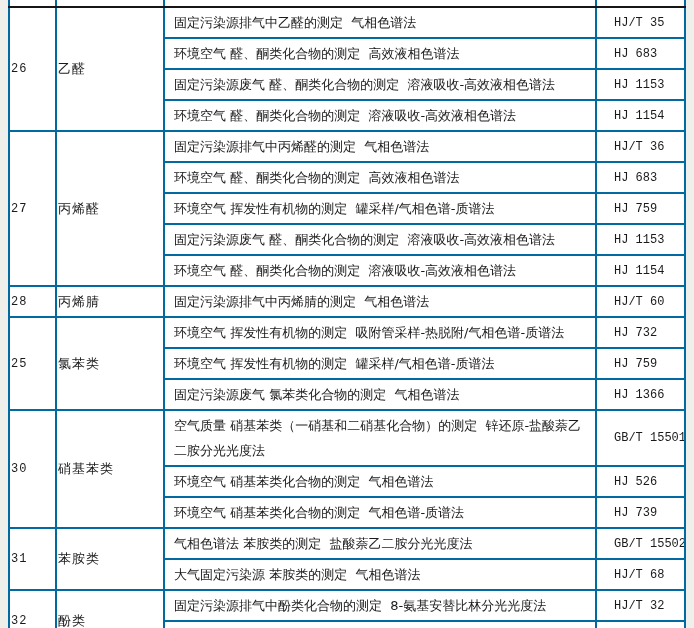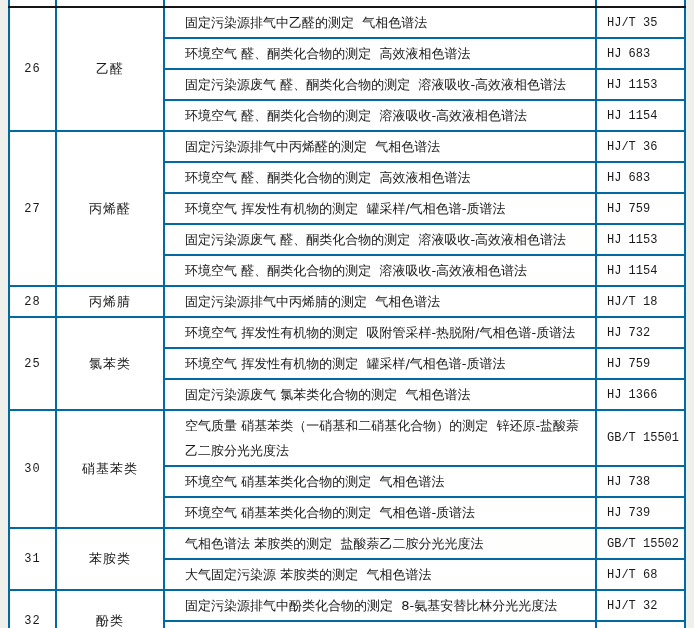--- a/index.html
+++ b/index.html
@@ -48,40 +48,40 @@
     height: 6px;
     padding: 0;
   }
   tr.group-start td {
     border-top: 2px solid #161616;
   }
   tr.sub-row { height: 28px; }
   tr.tall-row { height: 56px; }
 
   td.no-cell {
-    text-align: center;
+    text-align: left;
     font-family: "Liberation Mono", "DejaVu Sans Mono", monospace;
     font-size: 12px;
     letter-spacing: 1px;
   }
   td.sub-cell {
-    text-align: center;
+    text-align: left;
     font-size: 13px;
     letter-spacing: 1px;
   }
   td.met-cell {
     font-size: 13px;
-    padding: 2px 6px 2px 20px;
+    padding: 2px 6px 2px 9px;
     white-space: pre-wrap;
     line-height: 25px;
   }
   td.code-cell {
     font-family: "Liberation Mono", "DejaVu Sans Mono", monospace;
     font-size: 12px;
-    padding-left: 10px;
+    padding-left: 17px;
     white-space: pre;
   }
 </style>
 </head>
 <body>
 
 <div class="page">
   <table class="std-table">
     <colgroup>
       <col class="c-no">
@@ -137,21 +137,21 @@
       </tr>
       <tr class="sub-row">
         <td class="met-cell">环境空气 醛、酮类化合物的测定  溶液吸收-高效液相色谱法</td>
         <td class="code-cell">HJ 1154</td>
       </tr>
 
       <tr class="sub-row group-start">
         <td class="no-cell">28</td>
         <td class="sub-cell">丙烯腈</td>
         <td class="met-cell">固定污染源排气中丙烯腈的测定  气相色谱法</td>
-        <td class="code-cell">HJ/T 18</td>
+        <td class="code-cell">HJ/T 60</td>
       </tr>
 
       <tr class="sub-row group-start">
         <td class="no-cell" rowspan="3">25</td>
         <td class="sub-cell" rowspan="3">氯苯类</td>
         <td class="met-cell">环境空气 挥发性有机物的测定  吸附管采样-热脱附/气相色谱-质谱法</td>
         <td class="code-cell">HJ 732</td>
       </tr>
       <tr class="sub-row">
         <td class="met-cell">环境空气 挥发性有机物的测定  罐采样/气相色谱-质谱法</td>
@@ -163,21 +163,21 @@
       </tr>
 
       <tr class="tall-row group-start">
         <td class="no-cell" rowspan="3">30</td>
         <td class="sub-cell" rowspan="3">硝基苯类</td>
         <td class="met-cell">空气质量 硝基苯类（一硝基和二硝基化合物）的测定  锌还原-盐酸萘乙二胺分光光度法</td>
         <td class="code-cell">GB/T 15501</td>
       </tr>
       <tr class="sub-row">
         <td class="met-cell">环境空气 硝基苯类化合物的测定  气相色谱法</td>
-        <td class="code-cell">HJ 738</td>
+        <td class="code-cell">HJ 526</td>
       </tr>
       <tr class="sub-row">
         <td class="met-cell">环境空气 硝基苯类化合物的测定  气相色谱-质谱法</td>
         <td class="code-cell">HJ 739</td>
       </tr>
 
       <tr class="sub-row group-start">
         <td class="no-cell" rowspan="2">31</td>
         <td class="sub-cell" rowspan="2">苯胺类</td>
         <td class="met-cell">气相色谱法 苯胺类的测定  盐酸萘乙二胺分光光度法</td>

